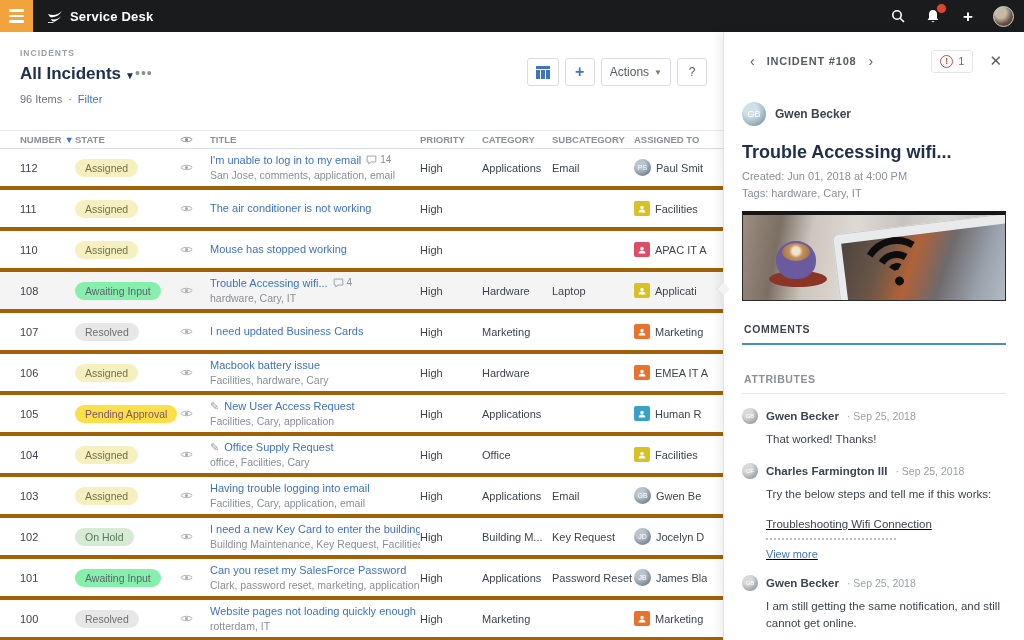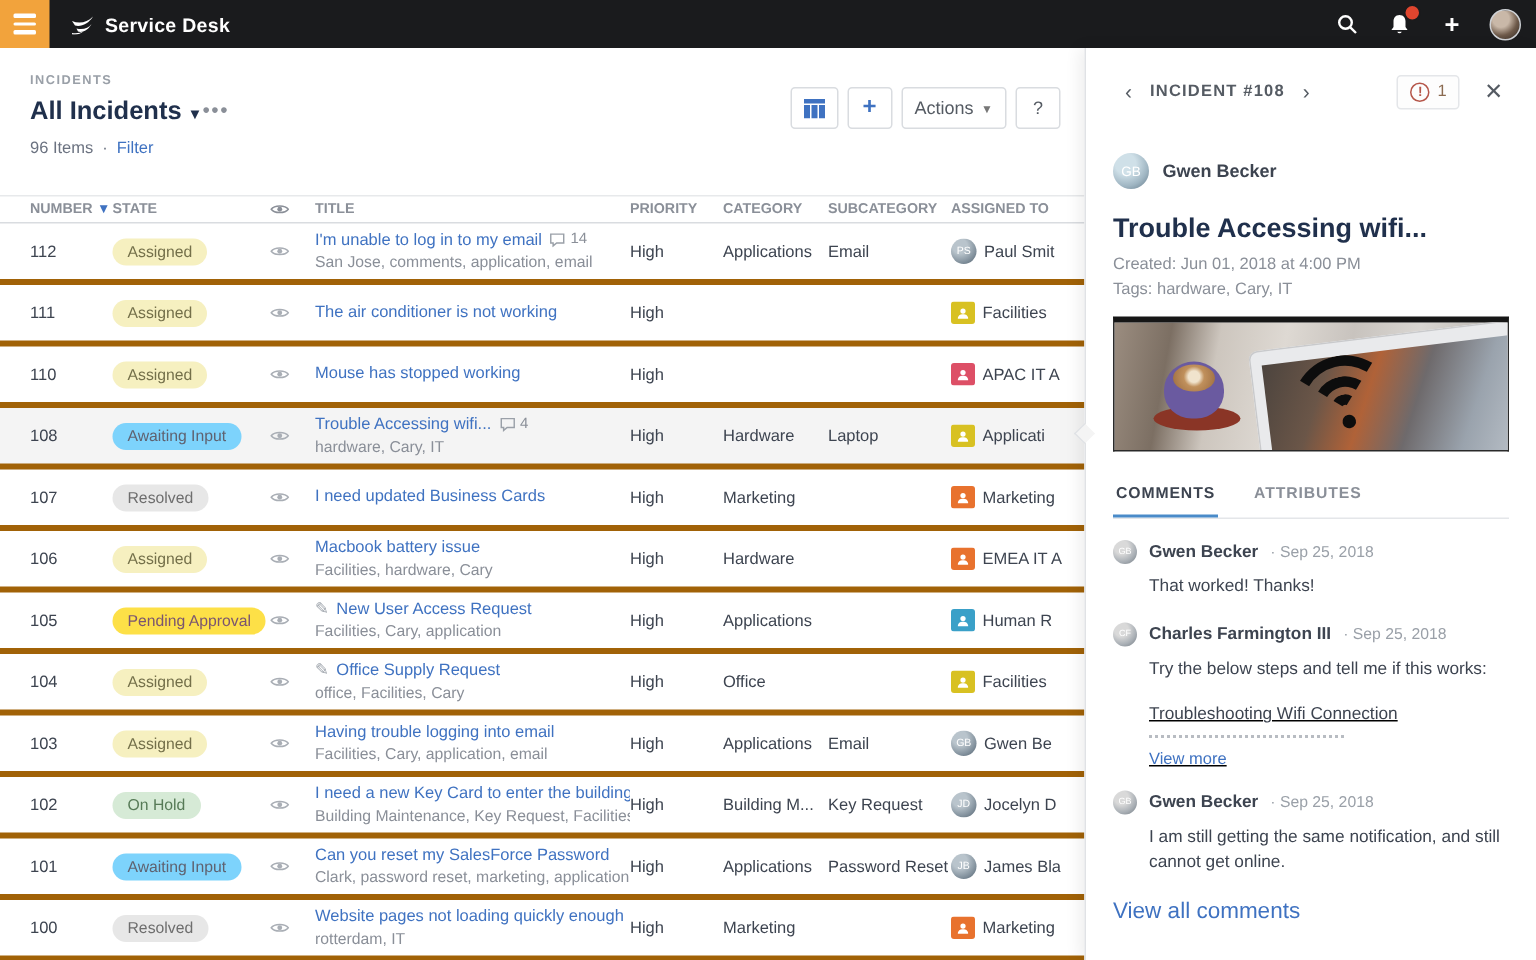--- a/index.html
+++ b/index.html
@@ -52,21 +52,21 @@
   .col-eye { width:30px; flex-shrink:0; display:flex; align-items:center; }
   .col-title { flex:1; min-width:0; overflow:hidden; }
   .col-priority { width:62px; flex-shrink:0; }
   .col-category { width:70px; flex-shrink:0; white-space:nowrap; overflow:hidden; }
   .col-subcat { width:82px; flex-shrink:0; white-space:nowrap; overflow:hidden; }
   .col-assigned { width:89px; flex-shrink:0; display:flex; align-items:center; gap:5px;
     white-space:nowrap; overflow:hidden; }
   .sort-arrow { color:#3f72c1; font-size:9px; margin-left:3px; }
   .badge { display:inline-block; padding:3px 10px; border-radius:10px; font-size:10.5px; white-space:nowrap; }
   .badge.assigned { background:#f6f0c0; color:#74704a; }
-  .badge.awaiting { background:#7dd3fc; color:#5f6270; }
+  .badge.awaiting { background:#86efac; color:#5f6270; }
   .badge.resolved { background:#e7e7e7; color:#6e6e6e; }
   .badge.pending  { background:#fde047; color:#7a5570; }
   .badge.hold     { background:#d6ead6; color:#567a56;text-align:center; }
   .title-link { color:#3f72c1; white-space:nowrap; overflow:hidden; display:flex; align-items:center; gap:5px; line-height:1.3; }
   .tags-line { color:#8a8f98; font-size:10.5px; white-space:nowrap; overflow:hidden; line-height:1.35; margin-top:1px; }
   .bubble { display:inline-flex; align-items:center; gap:3px; color:#8a8f98; font-size:10px; }
   .doc-ico { color:#9aa0a8; font-size:11px; }
   .avatar-s { width:17px; height:17px; border-radius:50%; flex-shrink:0; color:#fff; font-size:7px;
     display:flex; align-items:center; justify-content:center;
     background:radial-gradient(circle at 35% 30%, #b9c4cc 0 30%, #7e8d99 70%, #4c5a66 100%); }
@@ -106,21 +106,21 @@
     border-radius:6px; transform:rotate(-7deg); box-shadow:0 0 0 1px #c9cacc inset; }
   .laptop-screen { position:absolute; left:8px; top:10px; right:8px; bottom:8px;
     background:linear-gradient(115deg,#4c443e 0%,#6b5648 22%,#b06238 38%,#6e6a6c 55%,#9aa3ad 75%,#c3c9d0 100%); }
   .wifi { position:absolute; left:118px; top:22px; width:70px; height:64px; transform:rotate(-14deg); }
   .wifi i { position:absolute; border:7px solid transparent; border-top-color:#0d0d0d; border-radius:50%; }
   .wifi .w1 { left:0; top:0; width:70px; height:70px; }
   .wifi .w2 { left:14px; top:14px; width:42px; height:42px; }
   .wifi .w3 { left:26px; top:26px; width:18px; height:18px; }
   .wifi .dot { position:absolute; left:31px; top:40px; width:9px; height:9px; background:#0d0d0d; border-radius:50%; }
   
-  .tabs { display:flex; gap:22px; margin-top:16px; border-bottom:1px solid #e4e6e9; }
+  .tabs { display:flex; gap:22px; margin-top:16px; border-bottom:1px solid #e4e6e9;flex-direction:column; }
   .tab { font-size:10.5px; font-weight:bold; letter-spacing:.6px; color:#8a8f98;
     padding:6px 2px 8px; cursor:pointer; }
   .tab.active { color:#3d4450; border-bottom:2px solid #4a8bc9; }
   
   .comments { margin-top:14px; }
   .comment { margin-bottom:15px; }
   .c-head { display:flex; align-items:center; gap:8px; }
   .avatar-xs { width:16px; height:16px; border-radius:50%; flex-shrink:0; color:#fff; font-size:6px;
     display:flex; align-items:center; justify-content:center;
     background:radial-gradient(circle at 35% 30%, #d9d9d9 0 30%, #a8aeb4 65%, #6e767e 100%); }

